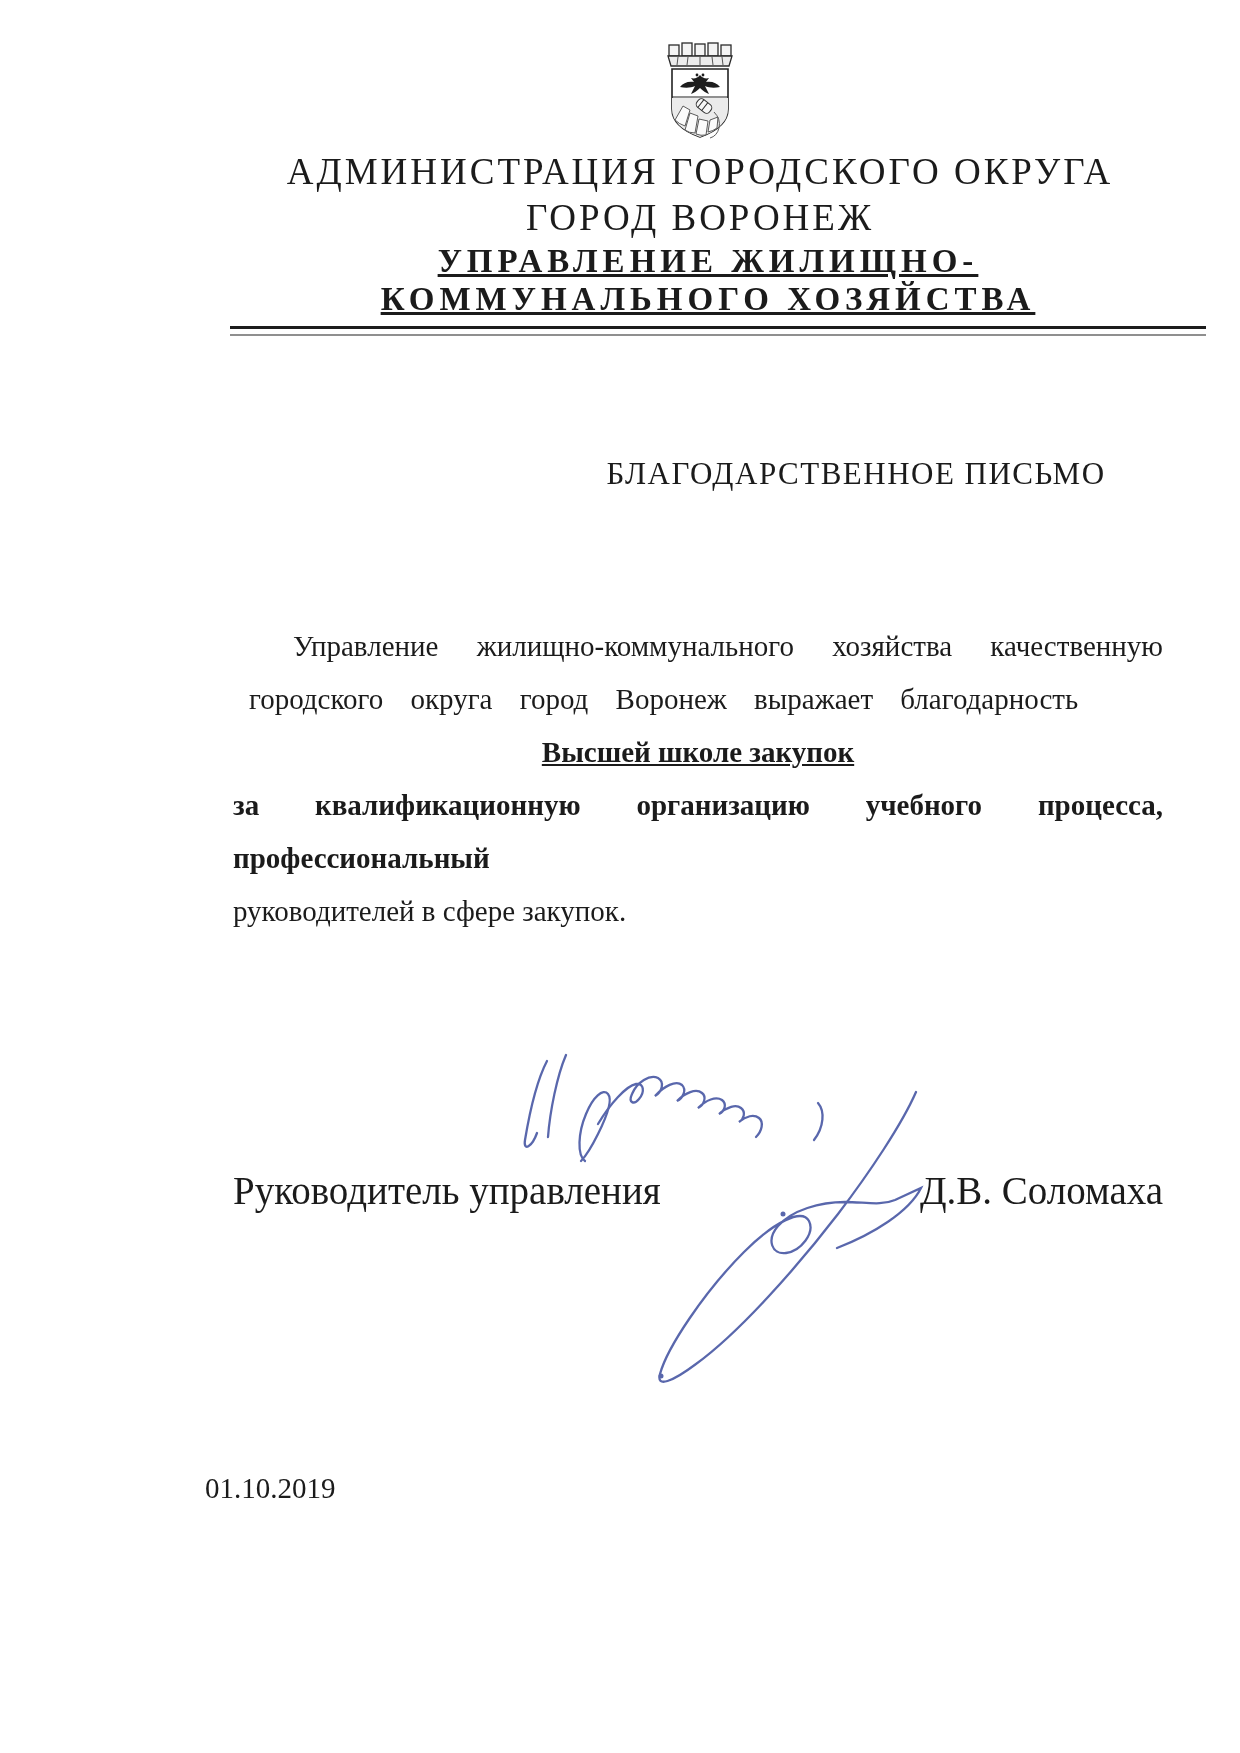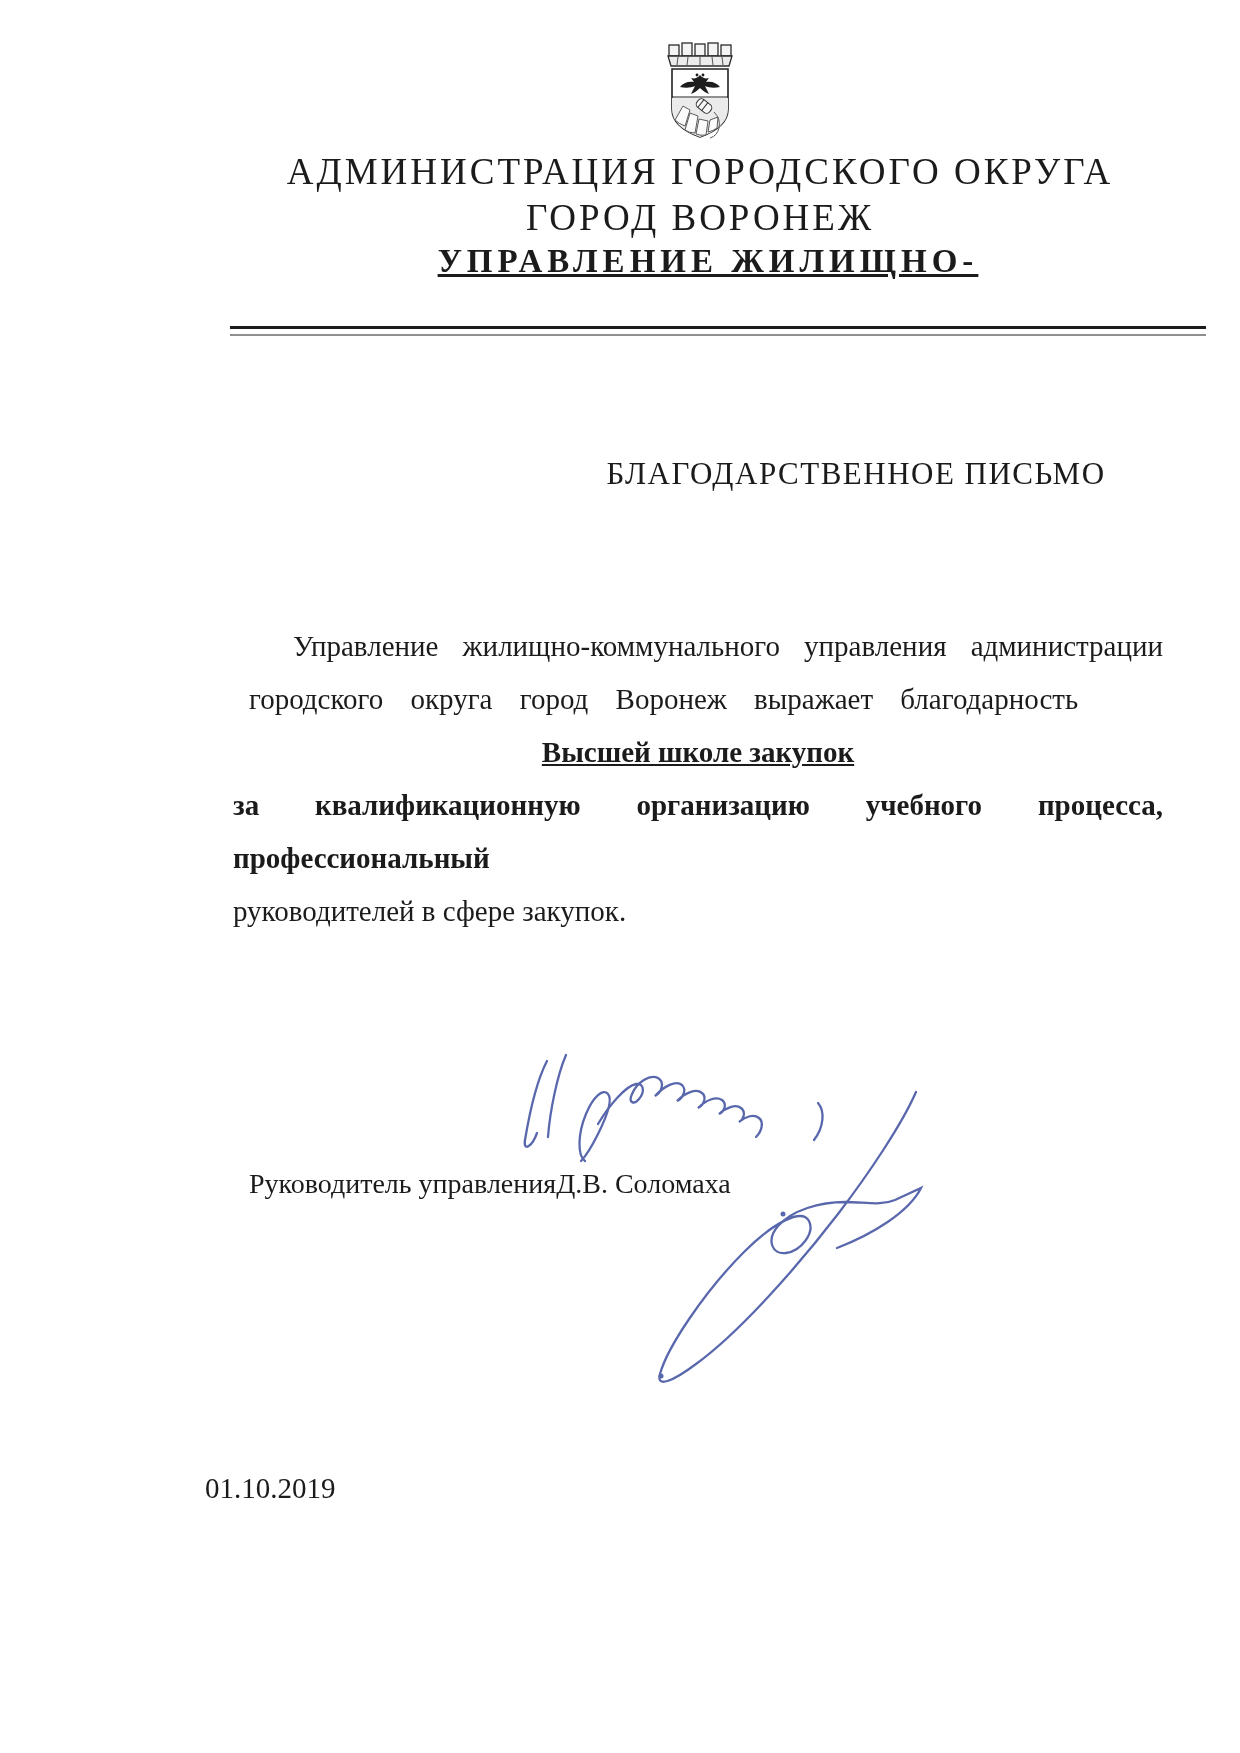--- a/index.html
+++ b/index.html
@@ -33,23 +33,22 @@
     left:233px;width:930px;top:620px;
     font-size:29px;line-height:53px;
   }
   .ln-indent-just{text-indent:60px;text-align:justify;text-align-last:justify;}
   .ln-wide{word-spacing:20px;margin-left:16px;}
   .ln-just{text-align:justify;text-align-last:justify;font-weight:bold;}
   .ln-center-bold{text-align:center;font-weight:bold;text-decoration:underline;}
   
   .sign-row{
     left:233px;top:1168px;width:930px;
-    display:flex;
-    font-size:28px;
-    margin-left:16px;
+    display:flex;justify-content:space-between;
+    font-size:39px;
   }
   .date-line{left:205px;top:1472px;font-size:29px;}
   .ink-svg{left:0;top:0;pointer-events:none;}
 </style>
 </head>
 <body>
 
 <div class="page">
 
   <svg class="abs" style="left:664px;top:42px" width="72" height="98" viewBox="0 0 72 98">
@@ -84,28 +83,29 @@
       <rect x="32" y="59" width="16" height="10" rx="4"></rect>
       <line x1="36" y1="59" x2="36" y2="69"></line>
       <line x1="41" y1="59" x2="41" y2="69"></line>
     </g>
     <path d="M50 70 q7 7 5 16 q-2 8 -9 10" stroke="#5a5a5a" stroke-width="1" fill="none"></path>
   </svg>
 
   <div class="abs org-line" style="top:150px">АДМИНИСТРАЦИЯ ГОРОДСКОГО ОКРУГА</div>
   <div class="abs org-line" style="top:196px">ГОРОД ВОРОНЕЖ</div>
   <div class="abs dept-line" style="top:243px">УПРАВЛЕНИЕ ЖИЛИЩНО-</div>
+  <div class="abs dept-line" style="top:281px">КОММУНАЛЬНОГО ХОЗЯЙСТВА</div>
 
   <div class="abs rule-thick" style="top:326px"></div>
   <div class="abs rule-thin" style="top:334px"></div>
 
   <div class="abs doc-title" style="top:456px;left:336px">БЛАГОДАРСТВЕННОЕ ПИСЬМО</div>
 
   <div class="abs body-block">
-    <div class="ln-indent-just">Управление жилищно-коммунального управления администрации</div>
+    <div class="ln-indent-just">Управление жилищно-коммунального хозяйства качественную</div>
     <div class="ln-wide">городского округа город Воронеж выражает благодарность</div>
     <div class="ln-center-bold">Высшей школе закупок</div>
     <div class="ln-just">за квалификационную организацию учебного процесса, профессиональный</div>
     <div>руководителей в сфере закупок.</div>
   </div>
 
   <svg class="abs ink-svg" width="1240" height="1753" viewBox="0 0 1240 1753">
     <g stroke="#4c5ba6" stroke-width="2.3" fill="none" stroke-linecap="round" opacity="0.92" aria-label="С уважением,">
       <path d="M537 1133 c-5 14 -14 19 -12 7 c4 -24 11 -58 22 -79"></path>
       <path d="M548 1137 c2 -26 9 -61 18 -82"></path>

